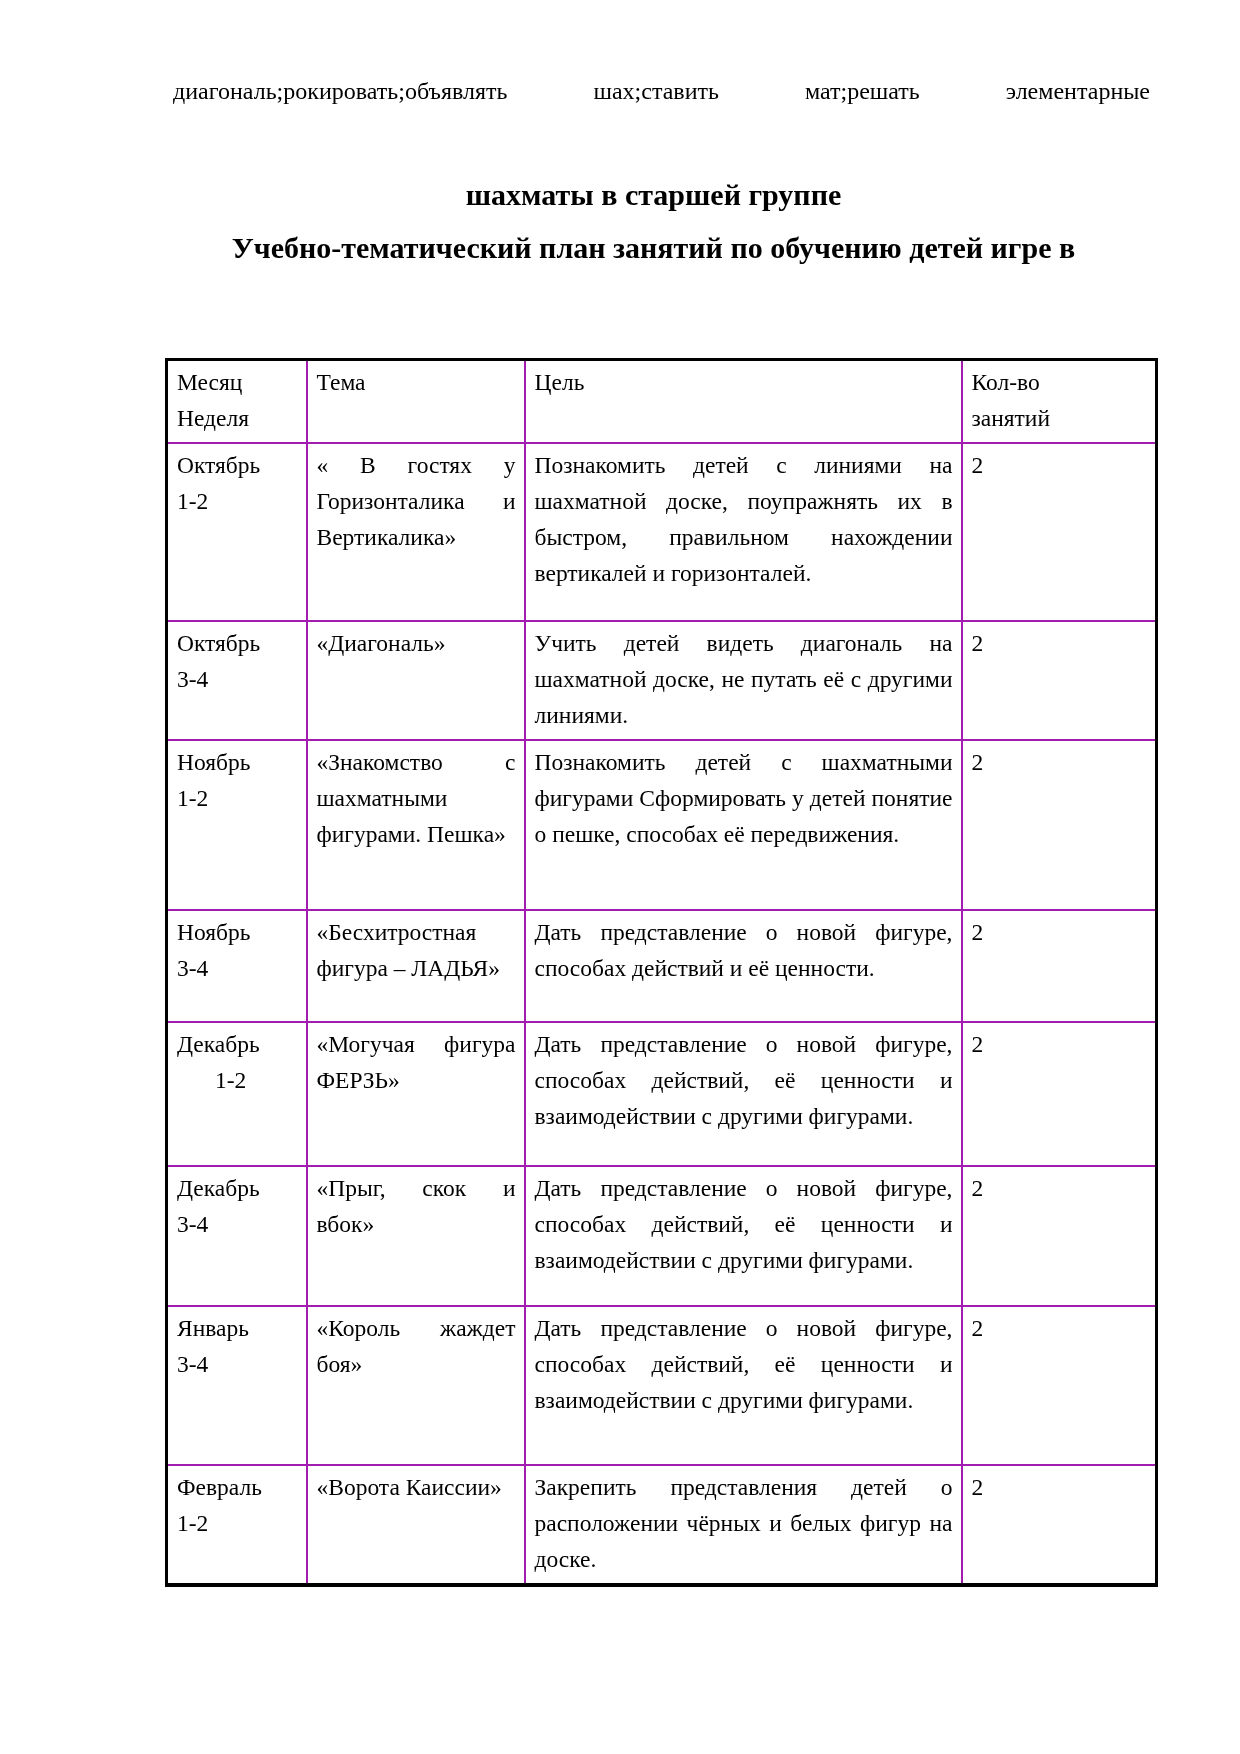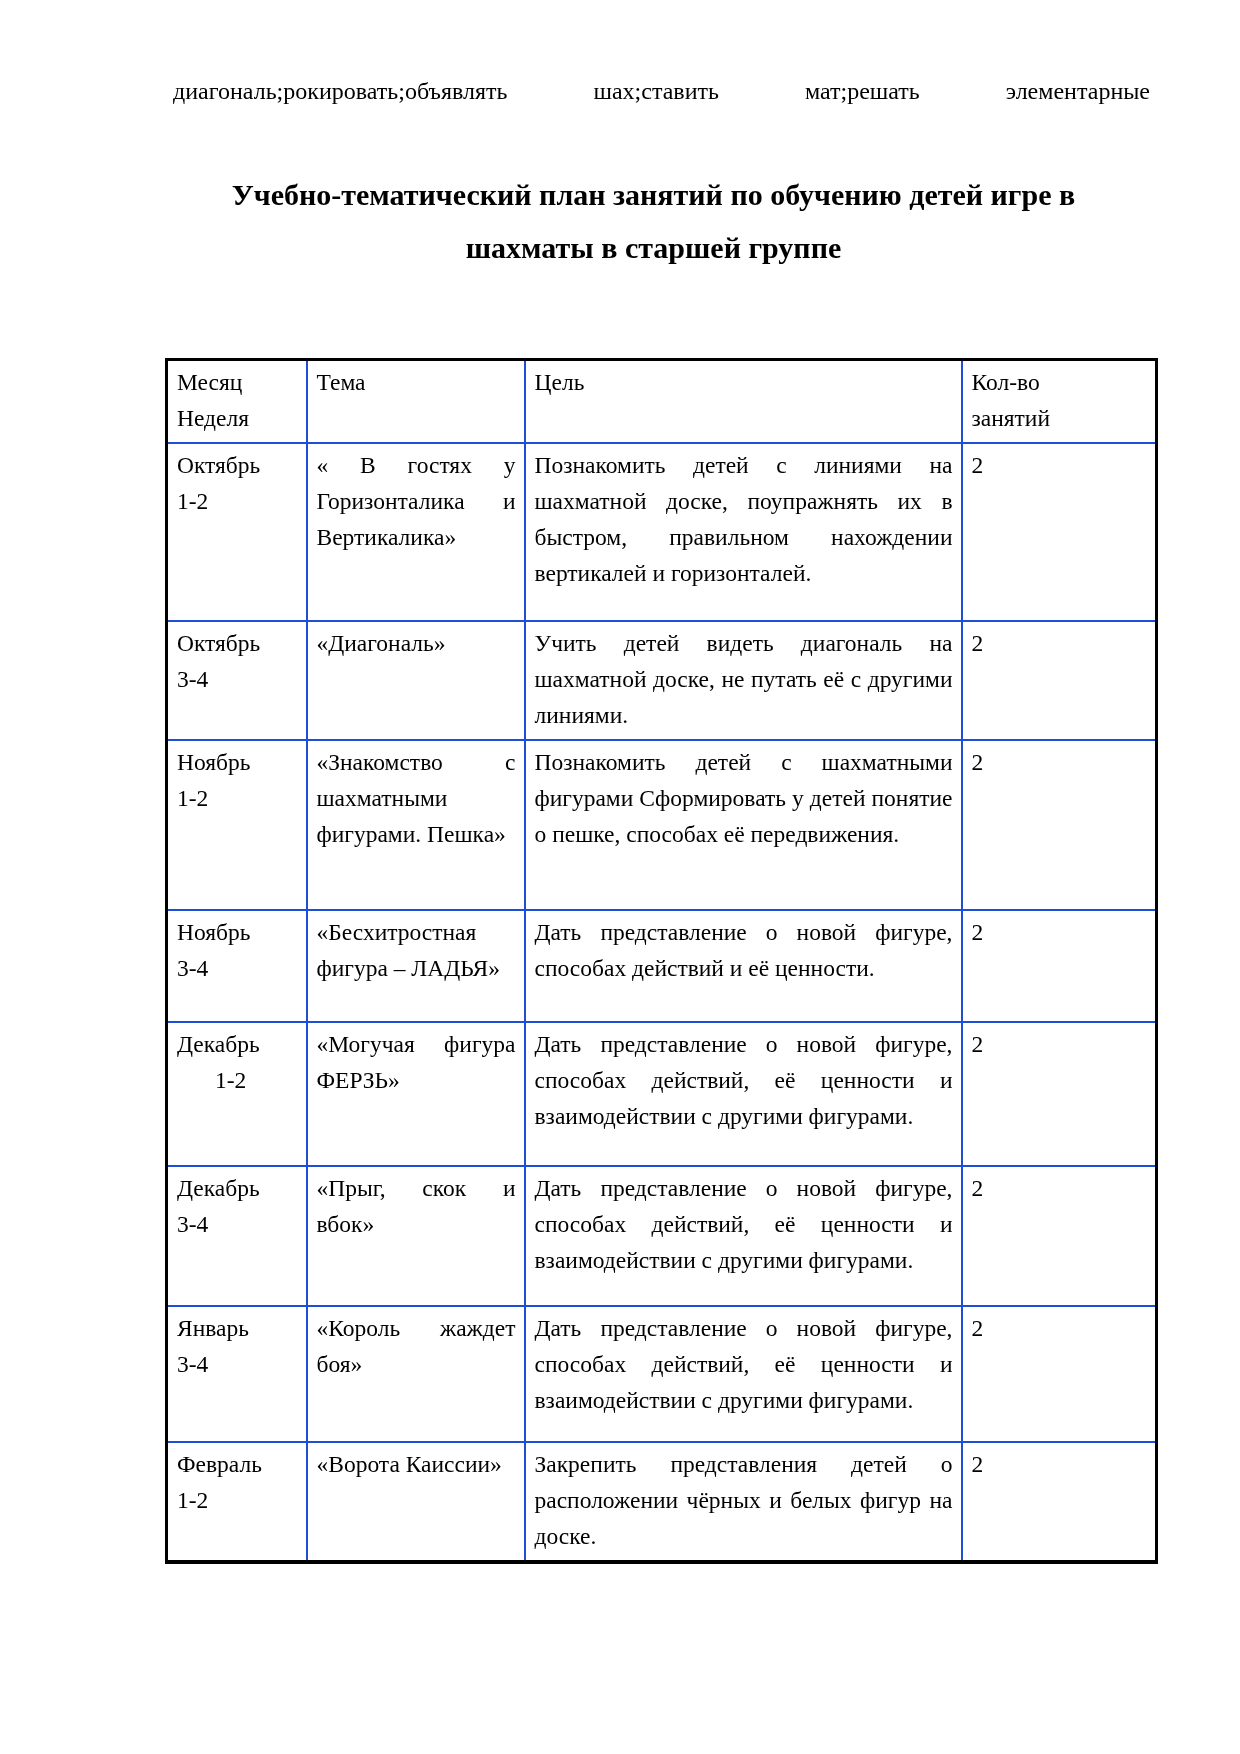--- a/index.html
+++ b/index.html
@@ -38,21 +38,21 @@
     margin-top: 84px;
     margin-left: 8px;
     width: 990px;
     border-collapse: collapse;
     table-layout: fixed;
     border: 3px solid #000;
     border-bottom-width: 4px;
     font-size: 23.5px;
   }
   table.plan th, table.plan td {
-    border: 2px solid #1d4ed8;
+    border: 2px solid #a21caf;
     vertical-align: top;
     padding: 3px 8px 6px 9px;
     line-height: 36px;
     font-weight: normal;
   }
   col.c1 { width: 140px; }
   col.c2 { width: 218px; }
   col.c3 { width: 437px; }
   col.c4 { width: 195px; }
 
@@ -69,22 +69,22 @@
 </head>
 <body>
 
 <div class="page">
 
   <div class="intro textblock">
     <div class="justify-full">диагональ;рокировать;объявлять шах;ставить мат;решать элементарные</div>
   </div>
 
   <div class="doc-title textblock">
+    <div>шахматы в старшей группе</div>
     <div>Учебно-тематический план занятий по обучению детей игре в</div>
-    <div>шахматы в старшей группе</div>
   </div>
 
   <table class="plan">
     <colgroup>
       <col class="c1">
         <col class="c2">
         <col class="c3">
         <col class="c4">
     </colgroup>
     <thead>
@@ -155,21 +155,21 @@
   <tr style="height: 140px;">
     <td class="c-month">
       <div class="month">Декабрь</div>
       <div class="week">3-4</div>
     </td>
     <td class="c-theme">«Прыг, скок и вбок»</td>
     <td class="c-goal">Дать представление о новой фигуре, способах действий, её ценности и взаимодействии с другими фигурами.</td>
     <td class="c-count">2</td>
   </tr>
 
-  <tr style="height: 136px;">
+  <tr style="height: 159px;">
     <td class="c-month">
       <div class="month">Январь</div>
       <div class="week">3-4</div>
     </td>
     <td class="c-theme">«Король жаждет боя»</td>
     <td class="c-goal">Дать представление о новой фигуре, способах действий, её ценности и взаимодействии с другими фигурами.</td>
     <td class="c-count">2</td>
   </tr>
 
   <tr style="height: 112px;">

